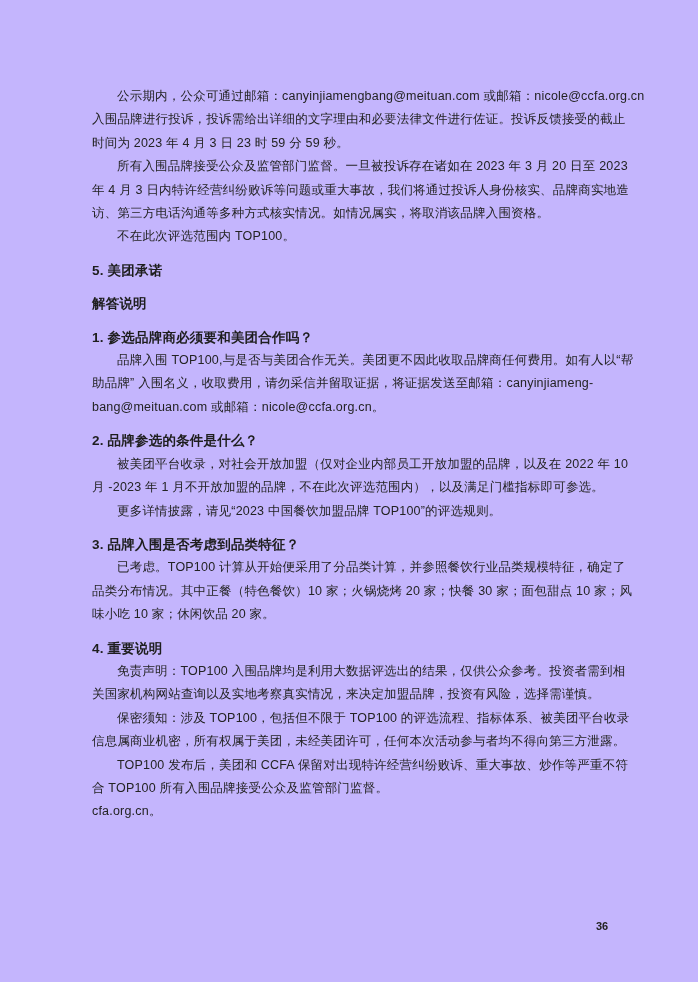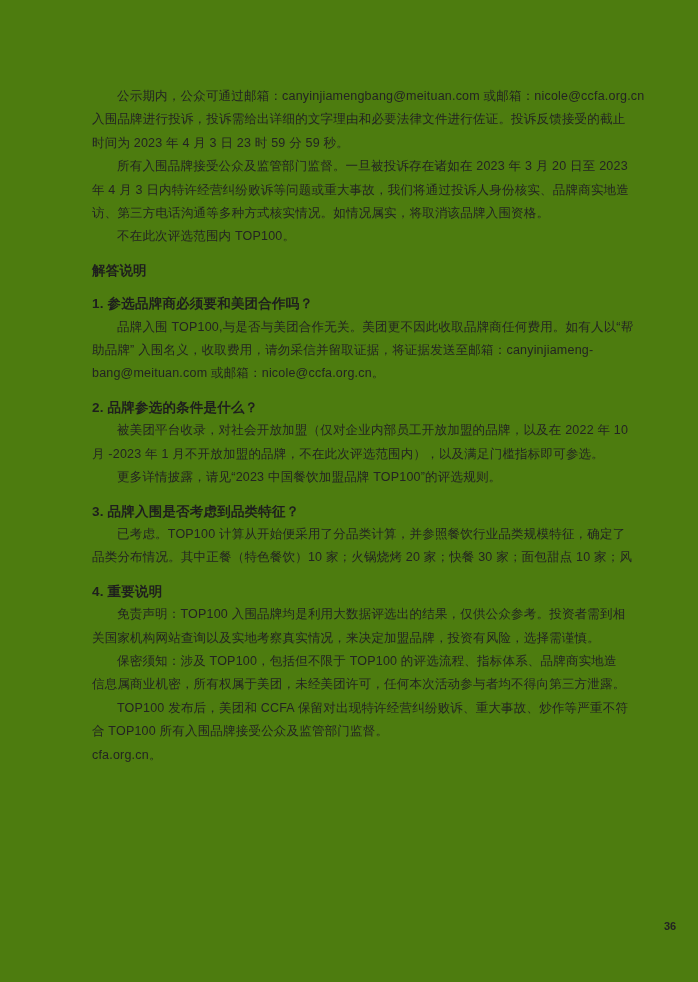--- a/index.html
+++ b/index.html
@@ -4,21 +4,21 @@
 <style>
   html, body {
     margin: 0;
     padding: 0;
     background: #ffffff;
   }
   .page {
     position: relative;
     width: 698px;
     height: 982px;
-    background: #4d7c0f;
+    background: #c4b5fd;
     font-family: "Liberation Sans", "DejaVu Sans", sans-serif;
     color: #232323;
     overflow: hidden;
   }
   .content {
     position: absolute;
     left: 92px;
     top: 85px;
     width: 520px;
   }
@@ -36,54 +36,56 @@
     font-size: 13.5px;
     font-weight: bold;
     line-height: 23.4px;
     margin-top: 10px;
     white-space: nowrap;
     letter-spacing: 0.2px;
     color: #1e1e1e;
   }
   .page-number {
     position: absolute;
-    left: 664px;
+    left: 596px;
     top: 920px;
     font-size: 11px;
     font-weight: bold;
     color: #232323;
   }
 </style>
 </head>
 <body>
 
 <div class="page">
   <div class="content">
       <div class="p-line ind">公示期内，公众可通过邮箱：canyinjiamengbang@meituan.com 或邮箱：nicole@ccfa.org.cn</div>
       <div class="p-line">入围品牌进行投诉，投诉需给出详细的文字理由和必要法律文件进行佐证。投诉反馈接受的截止</div>
       <div class="p-line">时间为 2023 年 4 月 3 日 23 时 59 分 59 秒。</div>
       <div class="p-line ind">所有入围品牌接受公众及监管部门监督。一旦被投诉存在诸如在 2023 年 3 月 20 日至 2023</div>
       <div class="p-line">年 4 月 3 日内特许经营纠纷败诉等问题或重大事故，我们将通过投诉人身份核实、品牌商实地造</div>
       <div class="p-line">访、第三方电话沟通等多种方式核实情况。如情况属实，将取消该品牌入围资格。</div>
       <div class="p-line ind">不在此次评选范围内 TOP100。</div>
+      <div class="h-line">5. 美团承诺</div>
       <div class="h-line">解答说明</div>
       <div class="h-line">1. 参选品牌商必须要和美团合作吗？</div>
       <div class="p-line ind">品牌入围 TOP100,与是否与美团合作无关。美团更不因此收取品牌商任何费用。如有人以“帮</div>
       <div class="p-line">助品牌” 入围名义，收取费用，请勿采信并留取证据，将证据发送至邮箱：canyinjiameng-</div>
       <div class="p-line">bang@meituan.com 或邮箱：nicole@ccfa.org.cn。</div>
       <div class="h-line">2. 品牌参选的条件是什么？</div>
       <div class="p-line ind">被美团平台收录，对社会开放加盟（仅对企业内部员工开放加盟的品牌，以及在 2022 年 10</div>
       <div class="p-line">月 -2023 年 1 月不开放加盟的品牌，不在此次评选范围内），以及满足门槛指标即可参选。</div>
       <div class="p-line ind">更多详情披露，请见“2023 中国餐饮加盟品牌 TOP100”的评选规则。</div>
       <div class="h-line">3. 品牌入围是否考虑到品类特征？</div>
       <div class="p-line ind">已考虑。TOP100 计算从开始便采用了分品类计算，并参照餐饮行业品类规模特征，确定了</div>
       <div class="p-line">品类分布情况。其中正餐（特色餐饮）10 家；火锅烧烤 20 家；快餐 30 家；面包甜点 10 家；风</div>
+      <div class="p-line">味小吃 10 家；休闲饮品 20 家。</div>
       <div class="h-line">4. 重要说明</div>
       <div class="p-line ind">免责声明：TOP100 入围品牌均是利用大数据评选出的结果，仅供公众参考。投资者需到相</div>
       <div class="p-line">关国家机构网站查询以及实地考察真实情况，来决定加盟品牌，投资有风险，选择需谨慎。</div>
-      <div class="p-line ind">保密须知：涉及 TOP100，包括但不限于 TOP100 的评选流程、指标体系、品牌商实地造</div>
+      <div class="p-line ind">保密须知：涉及 TOP100，包括但不限于 TOP100 的评选流程、指标体系、被美团平台收录</div>
       <div class="p-line">信息属商业机密，所有权属于美团，未经美团许可，任何本次活动参与者均不得向第三方泄露。</div>
       <div class="p-line ind">TOP100 发布后，美团和 CCFA 保留对出现特许经营纠纷败诉、重大事故、炒作等严重不符</div>
       <div class="p-line">合 TOP100 所有入围品牌接受公众及监管部门监督。</div>
       <div class="p-line">cfa.org.cn。</div>
     </div>
   <div class="page-number">36</div>
 </div>
 
 </body></html>

